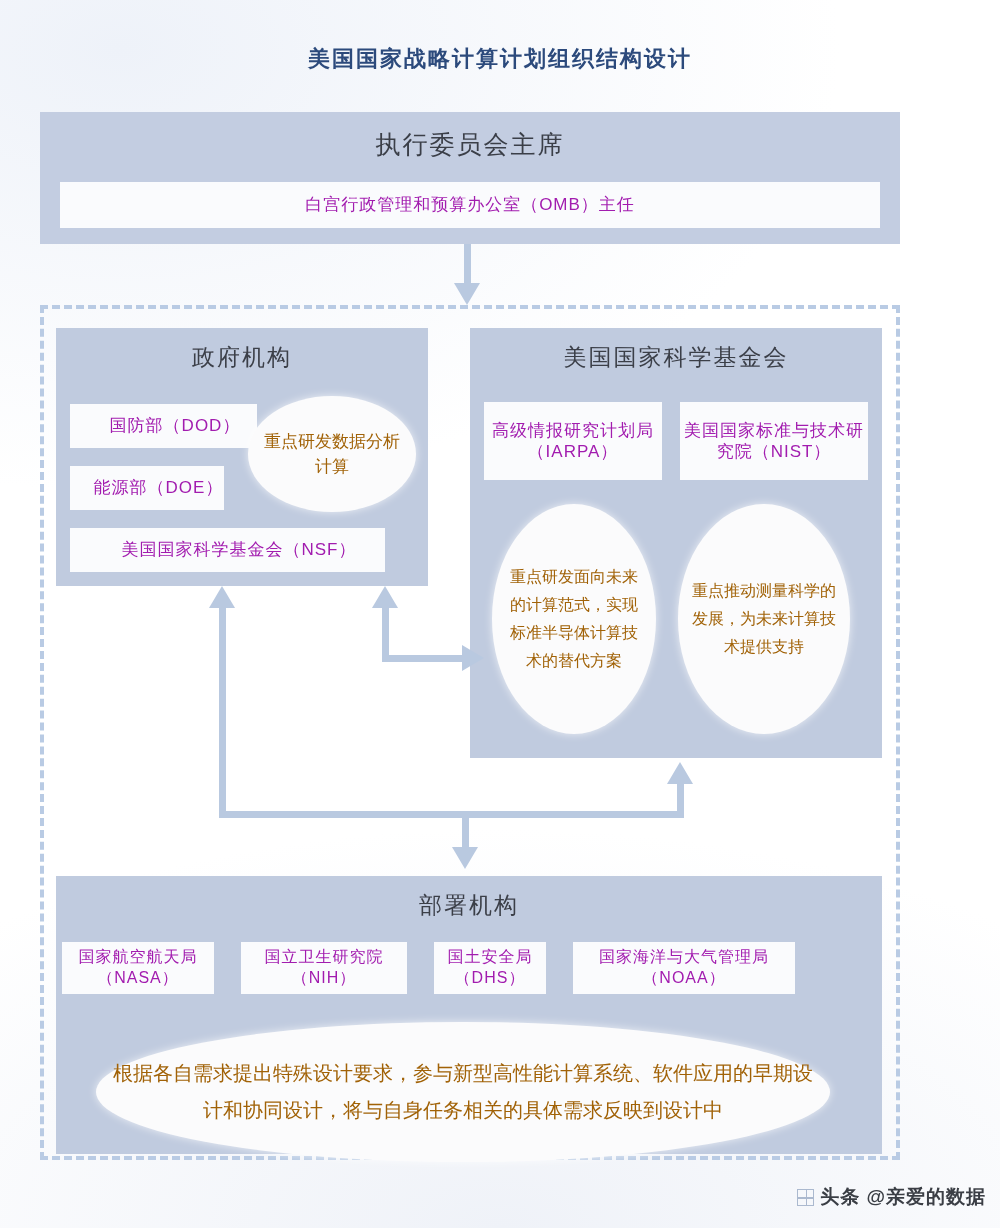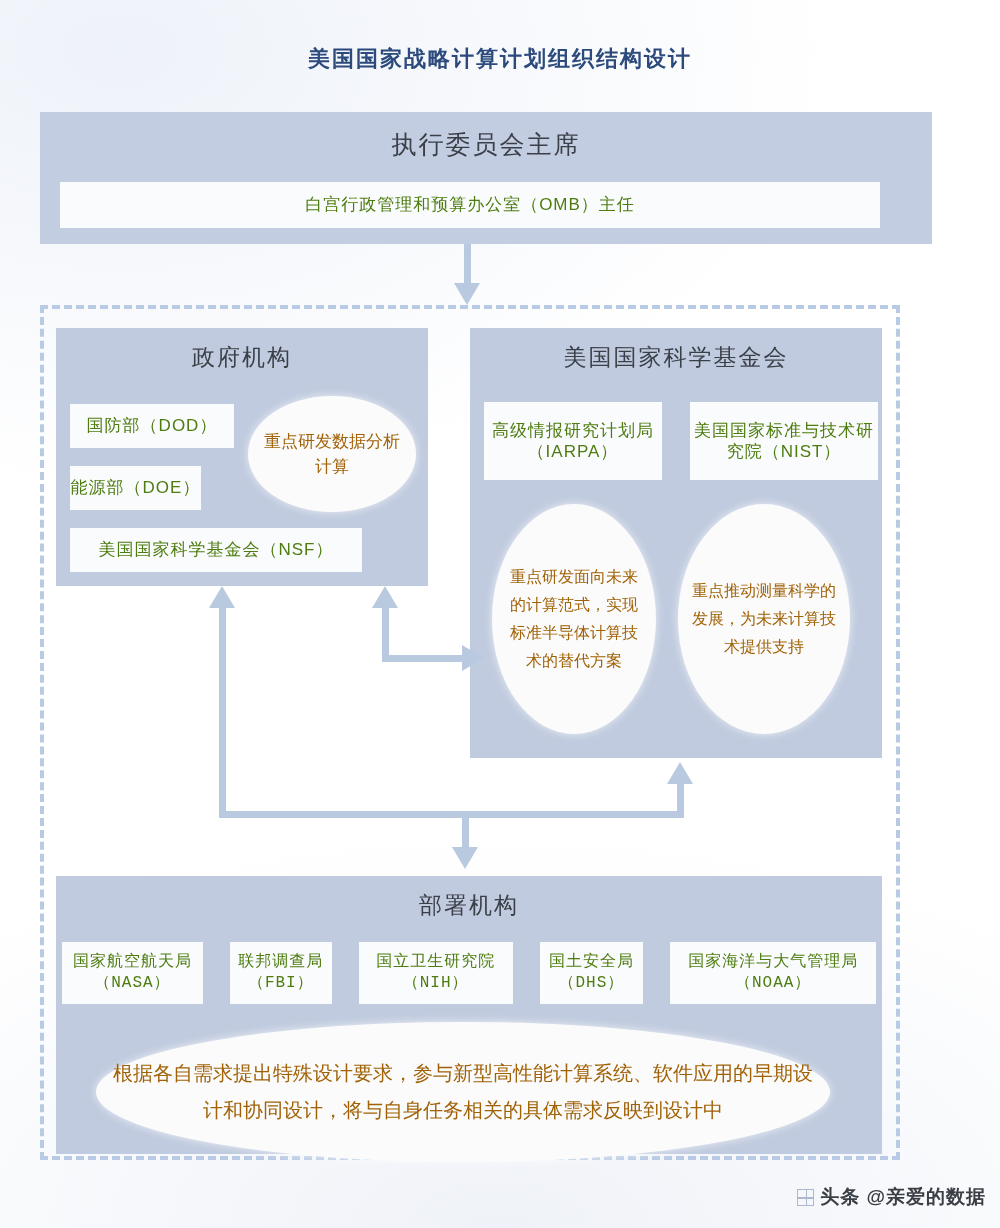--- a/index.html
+++ b/index.html
@@ -27,69 +27,68 @@
     font-size:22px;
     font-weight:700;
     letter-spacing:2px;
     font-family:"DejaVu Sans","Liberation Sans",sans-serif;
   }
 
   
   .exec-box{
     position:absolute;left:40px;top:112px;width:860px;height:132px;
     background:#c3cde1;
-    padding-left:32px;
   }
   .exec-title{
     position:absolute;left:0;top:16px;width:100%;
     text-align:center;color:#3b3f48;font-size:25px;letter-spacing:2px;
   }
   .exec-sub{
     position:absolute;left:20px;top:70px;width:820px;height:46px;
     display:flex;justify-content:space-between;gap:16px;
   }
   .chip{
     background:#fafbfd;
     display:flex;align-items:center;justify-content:center;
-    color:#4d7c0f;font-size:17px;letter-spacing:1px;
+    color:#a21caf;font-size:17px;letter-spacing:1px;
     text-align:center;line-height:1.25;
   }
   .exec-sub .chip{flex:1;}
 
   
   .dashed{
     position:absolute;left:40px;top:305px;width:860px;height:855px;
     border:4px dashed #b9cbe4;
     box-sizing:border-box;
   }
 
   
   .panel{position:absolute;background:#c0cbdf;}
   .panel-title{
     position:absolute;left:0;top:14px;width:100%;text-align:center;
     color:#3b3f48;font-size:23px;letter-spacing:2px;
   }
 
   
   #gov{left:56px;top:328px;width:372px;height:258px;}
-  .gov-chip{position:absolute;background:#fafbfd;}
+  .gov-chip{position:absolute;background:#fafbfd;padding-left:23px;}
   #gov-dod{left:70px;top:404px;width:164px;height:44px;}
   #gov-doe{left:70px;top:466px;width:131px;height:44px;}
   #gov-nsf{left:70px;top:528px;width:292px;height:44px;}
 
   
   #rnd{left:470px;top:328px;width:412px;height:430px;}
   #rnd-iarpa{left:484px;top:402px;width:178px;height:78px;}
-  #rnd-nist{left:680px;top:402px;width:188px;height:78px;margin-left:10px;}
+  #rnd-nist{left:680px;top:402px;width:188px;height:78px;}
 
   
   #dep{left:56px;top:876px;width:826px;height:278px;}
   .dep-row{
-    position:absolute;left:62px;top:942px;width:814px;height:62px;
-    display:flex;gap:27px;font-family:Liberation Mono, monospace;
+    position:absolute;left:62px;top:942px;width:814px;height:52px;
+    display:flex;gap:27px;
   }
   .dep-row .chip{font-size:16px;line-height:1.3;}
   .dep-row .c0{width:152px;}
   .dep-row .c1{width:110px;}
   .dep-row .c2{width:166px;}
   .dep-row .c3{width:112px;}
   .dep-row .c4{width:222px;}
 
   
   .ellipse{
@@ -214,21 +213,20 @@
 <div class="arrow arrow-down" style="left:452px;top:847px;"></div>
 
 <div class="conn" style="left:677px;top:782px;width:7px;height:36px;"></div>
 <div class="arrow arrow-up" style="left:667px;top:762px;"></div>
 
 <div class="panel" id="dep">
   <div class="panel-title">部署机构</div>
 </div>
 <div class="dep-row">
   <div class="chip c0">国家航空航天局（NASA）</div>
-  <div class="chip c1">联邦调查局（FBI）</div>
   <div class="chip c2">国立卫生研究院（NIH）</div>
   <div class="chip c3">国土安全局（DHS）</div>
   <div class="chip c4">国家海洋与大气管理局（NOAA）</div>
 </div>
 <div class="ellipse" id="ell-dep">
   <span class="ell-txt">根据各自需求提出特殊设计要求，参与新型高性能计算系统、软件应用的早期设计和协同设计，将与自身任务相关的具体需求反映到设计中</span>
 </div>
 
 <div class="watermark">
   <span class="wm-icon"></span>

